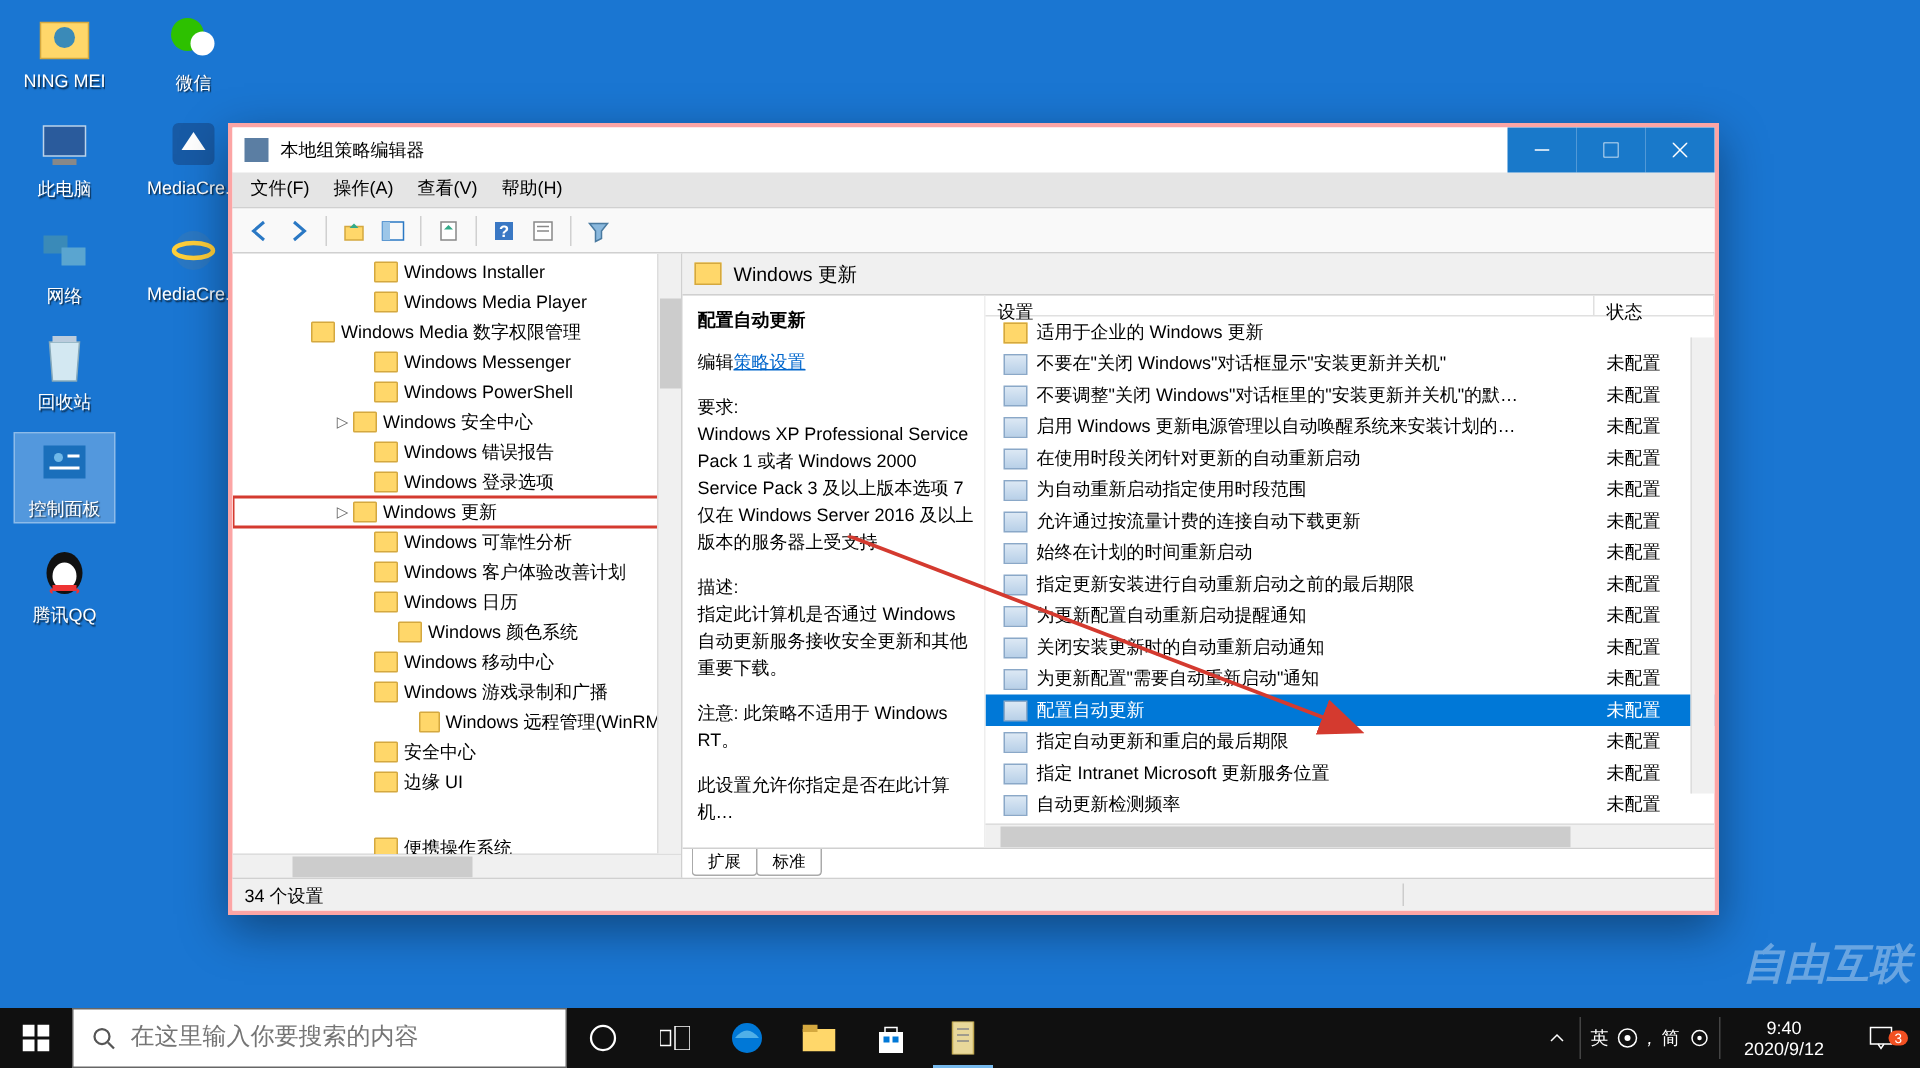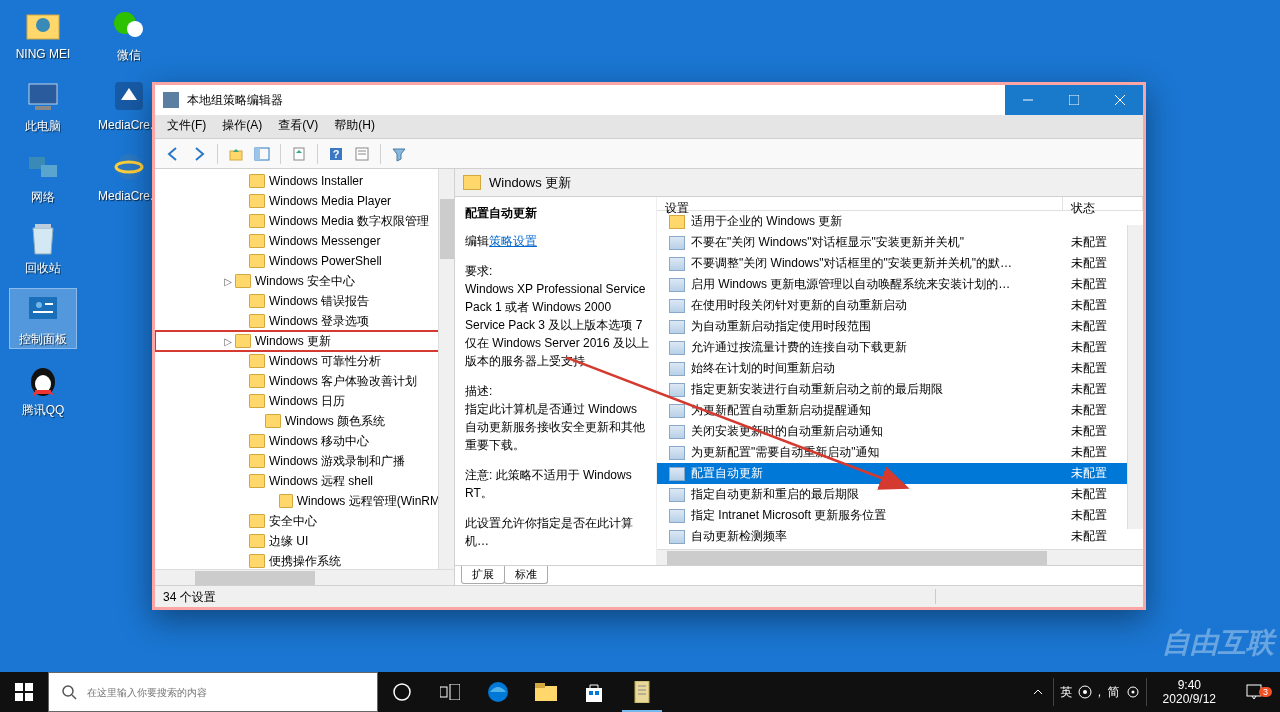--- a/index.html
+++ b/index.html
@@ -77,21 +77,21 @@
 
 .statusbar { height: 22px; border-top: 1px solid #d0d0d0; font-size: 12px; padding: 3px 8px; background: #f0f0f0; display: flex; }
 .statusbar .sb1 { flex: 1; }
 .statusbar .sb2 { width: 200px; border-left: 1px solid #ccc; }
 
 
 .taskbar { position: absolute; left: 0; right: 0; bottom: 0; height: 40px; background: #101010; display: flex; align-items: stretch; color: #fff; }
 .start { width: 48px; display: flex; align-items: center; justify-content: center; }
 .search { flex: 0 0 330px; background: #fff; display: flex; align-items: center; padding: 0 12px; border: 1px solid #666; }
 .search .sicon { color: #555; margin-right: 10px; font-size: 16px; }
-.search input { border: none; outline: none; font-size: 10px; flex: 1; color: #777; background: transparent; }
+.search input { border: none; outline: none; font-size: 16px; flex: 1; color: #777; background: transparent; }
 .tasks { display: flex; align-items: stretch; }
 .task { width: 48px; display: flex; align-items: center; justify-content: center; position: relative; }
 .task.active::after { content: ''; position: absolute; bottom: 0; left: 4px; right: 4px; height: 2px; background: #76b9ed; }
 .tray { margin-left: auto; display: flex; align-items: center; padding: 0 4px; font-size: 12px; gap: 10px; }
 .tray .ime { display: flex; align-items: center; gap: 6px; padding: 0 6px; border-left: 1px solid #444; border-right: 1px solid #444; height: 28px; }
 .tray .clock { text-align: center; line-height: 1.2; padding: 0 6px; }
 .notif { width: 44px; display: flex; align-items: center; justify-content: center; }
 .badge { position: absolute; background: #f25022; color: #fff; border-radius: 8px; font-size: 9px; padding: 0 4px; right: 4px; bottom: 4px; }
 
 svg { display: block; }
@@ -298,21 +298,21 @@
               <div class="tree-item" style="padding-left: 80px;">
                 <span class="arrow"></span>
                 <span class="ficon"></span>
                 <span>Windows Installer</span>
               </div>
               <div class="tree-item" style="padding-left: 80px;">
                 <span class="arrow"></span>
                 <span class="ficon"></span>
                 <span>Windows Media Player</span>
               </div>
-              <div class="tree-item" style="padding-left: 80px;">
+              <div class="tree-item" style="padding-left: 38px;">
                 <span class="arrow"></span>
                 <span class="ficon"></span>
                 <span>Windows Media 数字权限管理</span>
               </div>
               <div class="tree-item" style="padding-left: 80px;">
                 <span class="arrow"></span>
                 <span class="ficon"></span>
                 <span>Windows Messenger</span>
               </div>
               <div class="tree-item" style="padding-left: 80px;">
@@ -363,41 +363,36 @@
               <div class="tree-item" style="padding-left: 80px;">
                 <span class="arrow"></span>
                 <span class="ficon"></span>
                 <span>Windows 移动中心</span>
               </div>
               <div class="tree-item" style="padding-left: 80px;">
                 <span class="arrow"></span>
                 <span class="ficon"></span>
                 <span>Windows 游戏录制和广播</span>
               </div>
-              <div class="tree-item" style="padding-left: 80px;">
-                <span class="arrow"></span>
-                <span class="ficon"></span>
-                <span>Windows 远程 shell</span>
-              </div>
               <div class="tree-item" style="padding-left: 112px;">
                 <span class="arrow"></span>
                 <span class="ficon"></span>
                 <span>Windows 远程管理(WinRM)</span>
               </div>
               <div class="tree-item" style="padding-left: 80px;">
                 <span class="arrow"></span>
                 <span class="ficon"></span>
                 <span>安全中心</span>
               </div>
               <div class="tree-item" style="padding-left: 80px;">
                 <span class="arrow"></span>
                 <span class="ficon"></span>
                 <span>边缘 UI</span>
               </div>
-              <div class="tree-item" style="padding-left: 80px;">
+              <div class="tree-item" style="padding-left: 80px; margin-top: 24px;">
                 <span class="arrow"></span>
                 <span class="ficon"></span>
                 <span>便携操作系统</span>
               </div>
             </div>
         </div>
         <div class="tree-hscroll">
             <div class="thumb"></div>
           </div>
         <div style="position:absolute;right:0;top:0;bottom:16px;width:16px;background:#f0f0f0;border-left:1px solid #ddd">

